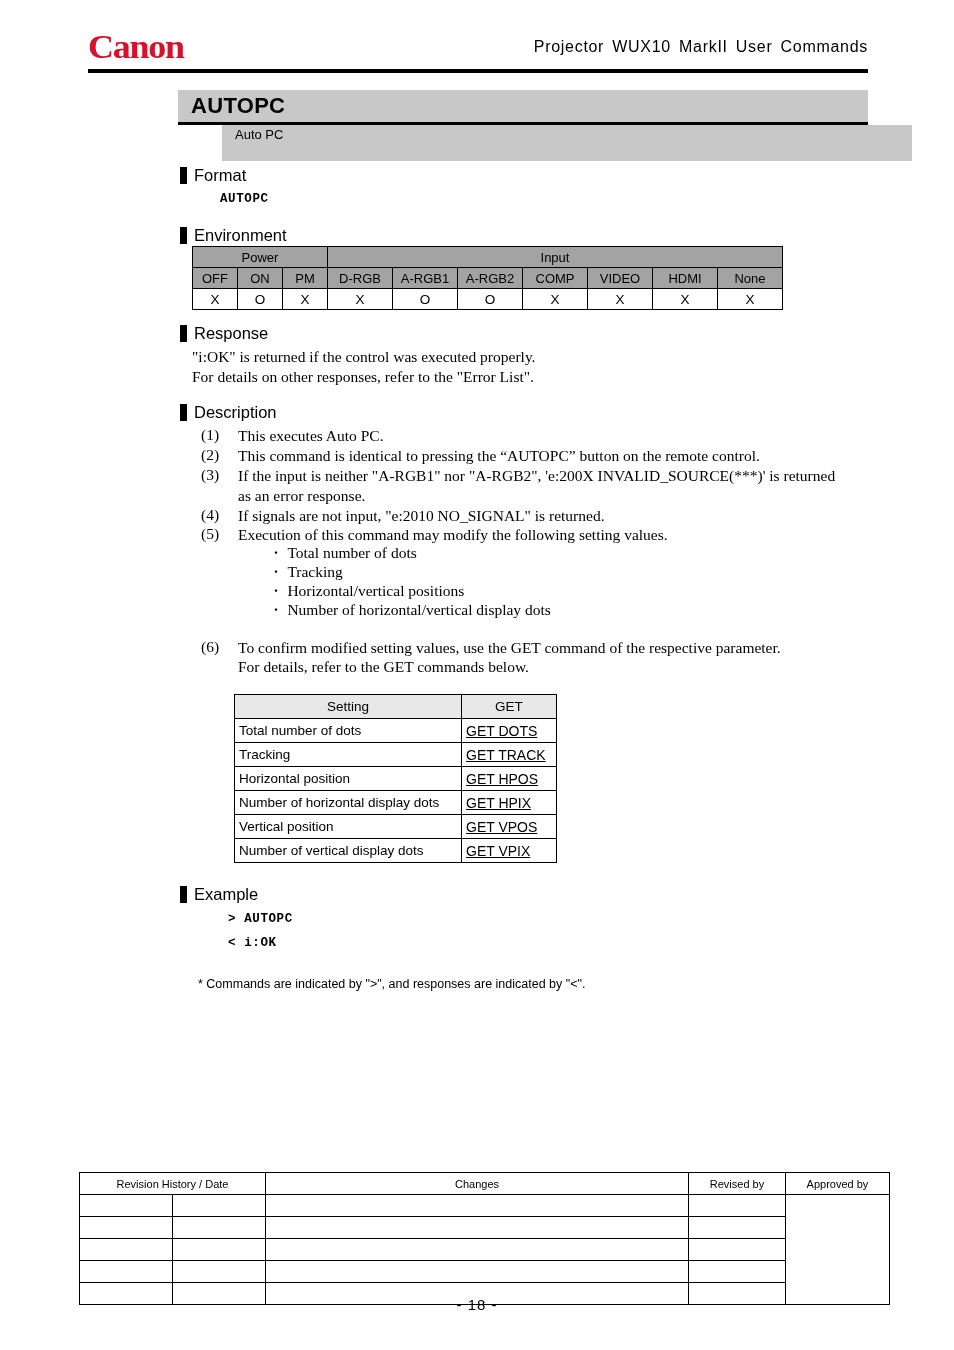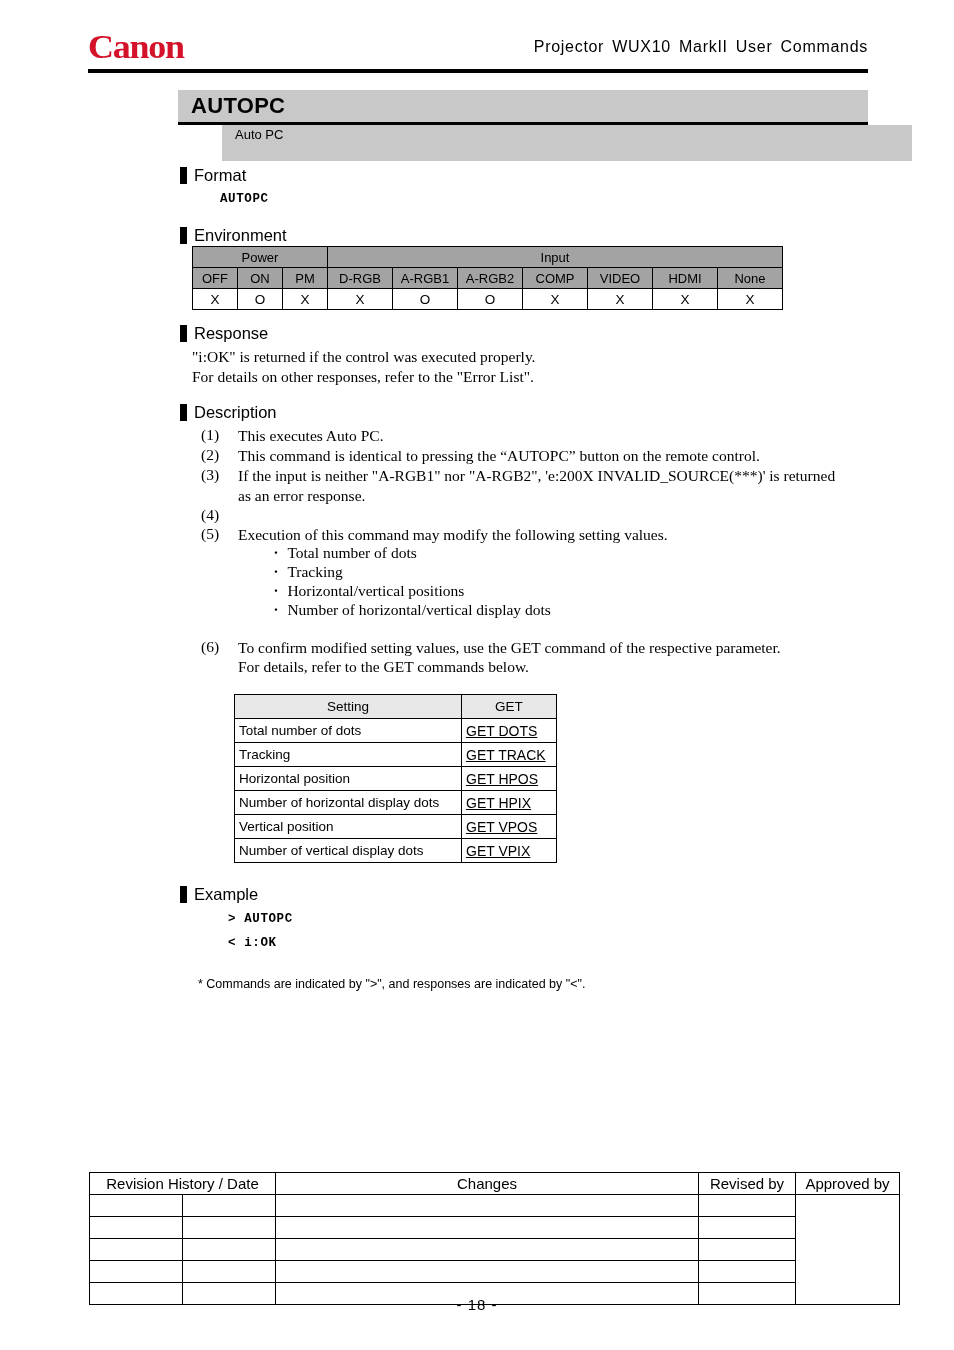--- a/index.html
+++ b/index.html
@@ -211,24 +211,24 @@
   
   .footnote {
     position: absolute;
     font-size: 12.5px;
     white-space: nowrap;
   }
 
   
   .rev-table {
     position: absolute;
-    left: 89px;
+    left: 79px;
     top: 1172px;
     border-collapse: collapse;
-    font-size: 15px;
+    font-size: 11px;
   }
   .rev-table td {
     border: 1px solid #000;
     height: 21px;
     padding: 0 4px;
     text-align: center;
     font-weight: normal;
   }
   .rev-c1 { width: 84px; }
   .rev-c2 { width: 84px; }
@@ -327,20 +327,21 @@
   <div class="desc-item" style="left:238px; top:426px;">This executes Auto PC.</div>
 
   <div class="desc-num" style="left:201px; top:446px;">(2)</div>
   <div class="desc-item" style="left:238px; top:446px;">This command is identical to pressing the “AUTOPC” button on the remote control.</div>
 
   <div class="desc-num" style="left:201px; top:466px;">(3)</div>
   <div class="desc-item" style="left:238px; top:466px;">If the input is neither "A-RGB1" nor "A-RGB2", 'e:200X INVALID_SOURCE(***)' is returned</div>
   <div class="desc-item" style="left:238px; top:486px;">as an error response.</div>
 
   <div class="desc-num" style="left:201px; top:506px;">(4)</div>
+  <div class="desc-item" style="left:238px; top:506px;">If signals are not input, "e:2010 NO_SIGNAL" is returned.</div>
 
   <div class="desc-num" style="left:201px; top:525px;">(5)</div>
   <div class="desc-item" style="left:238px; top:525px;">Execution of this command may modify the following setting values.</div>
 
   <div class="desc-item" style="left:268px; top:543px;">・ Total number of dots</div>
   <div class="desc-item" style="left:268px; top:562px;">・ Tracking</div>
   <div class="desc-item" style="left:268px; top:581px;">・ Horizontal/vertical positions</div>
   <div class="desc-item" style="left:268px; top:600px;">・ Number of horizontal/vertical display dots</div>
 
   <div class="desc-num" style="left:201px; top:638px;">(6)</div>

